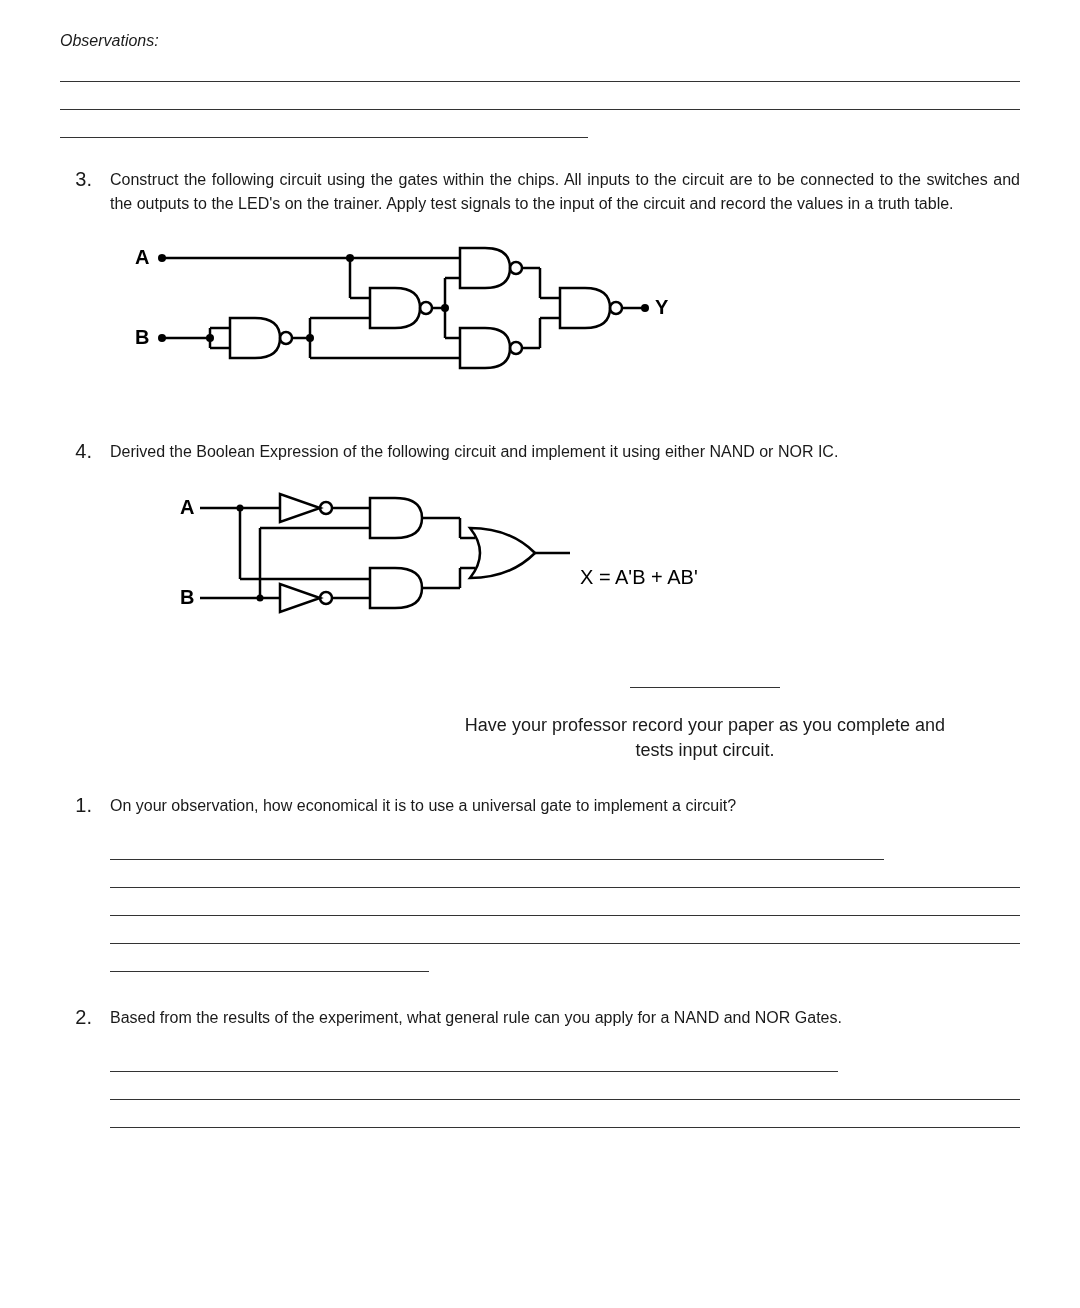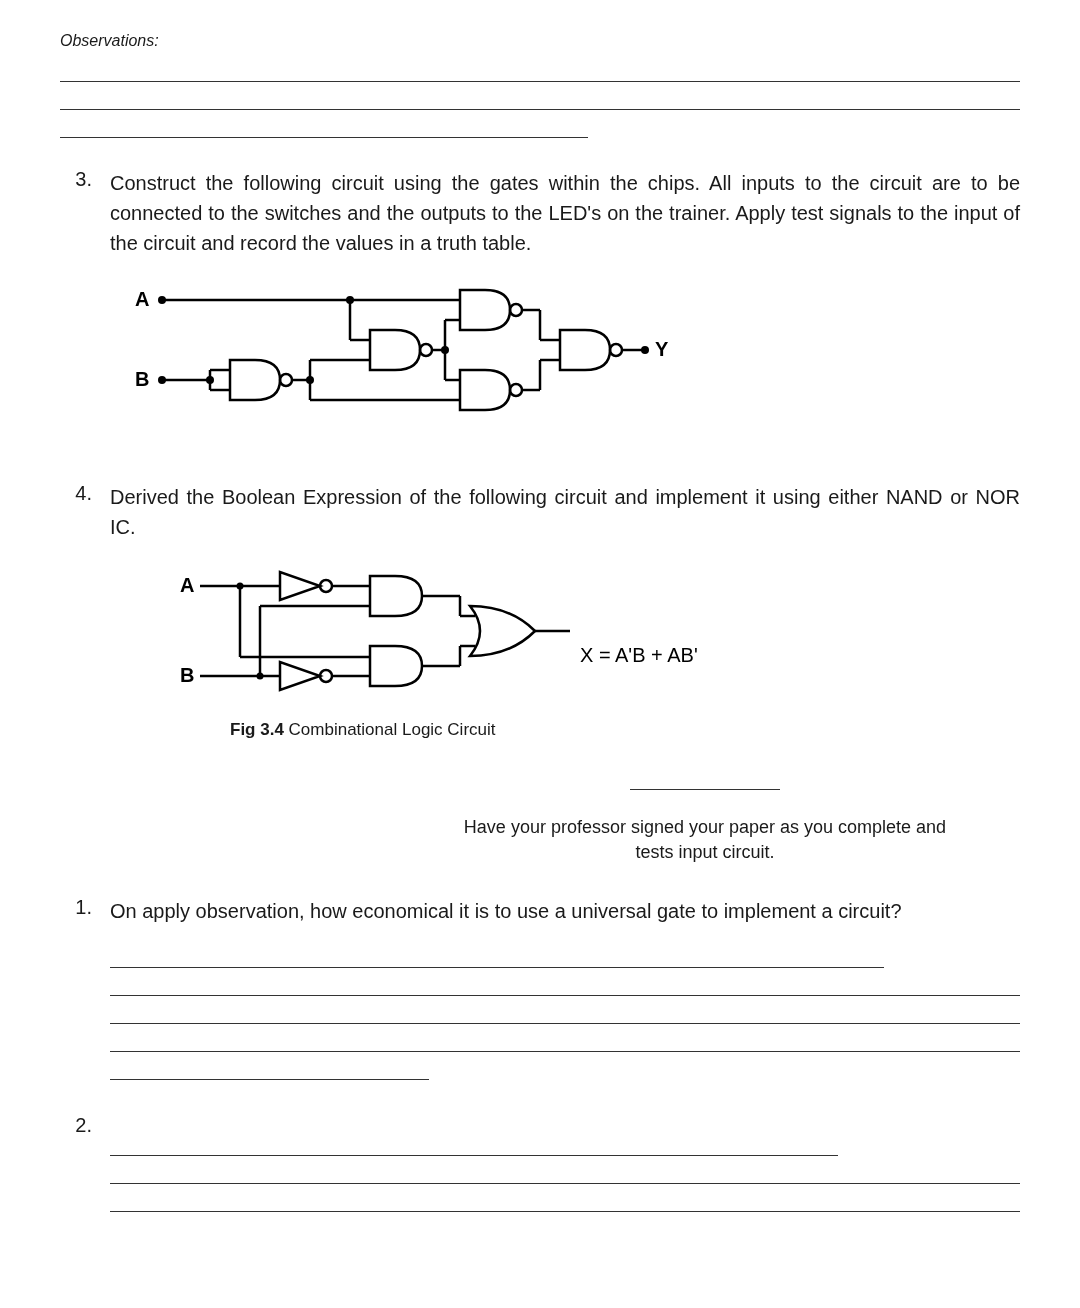--- a/index.html
+++ b/index.html
@@ -45,21 +45,21 @@
   }
   .item-number {
     width: 50px;
     flex-shrink: 0;
     text-align: right;
     padding-right: 18px;
     font-size: 20px;
   }
   .item-body {
     flex: 1;
-    font-size: 20px;
+    font-size: 16px;
     line-height: 1.5;
     text-align: justify;
   }
   .circuit-box {
     margin-top: 20px;
     margin-bottom: 20px;
   }
   svg.circuit {
     stroke: #000;
     stroke-width: 2.5;
@@ -213,49 +213,47 @@
       <path d="M200 84 L200 124 L225 124 Q252 124 252 104 Q252 84 225 84 Z"></path>
       <line x1="252" y1="104" x2="290" y2="104"></line>
       <line x1="290" y1="104" x2="290" y2="84"></line>
       <line x1="290" y1="84" x2="305" y2="84"></line>
 
       <path d="M300 44 Q320 69 300 94 Q340 94 365 69 Q340 44 300 44 Z"></path>
       <line x1="365" y1="69" x2="400" y2="69"></line>
 
       <text x="410" y="100" font-size="22" font-family="Arial" stroke="none" fill="#000" class="eq-label">X = A'B + AB'</text>
     </svg>
-    <div class="fig-caption">
-      <span class="bold">Fig 3.4</span><span> Combinational Logic Circuit</span>
-    </div>
   </div>
 
   <div class="instruction-note">
     <div class="signature-line"></div><br>
-    <span>Have your professor signed your paper as you complete and</span><br>
+    <span>Have your professor record your paper as you complete and</span><br>
     <span>tests input circuit.</span>
   </div>
 
 
   <div class="item">
     <div class="item-number">1.</div>
     <div class="item-body">
-      <div>On apply observation, how economical it is to use a universal gate to implement a circuit?</div>
+      <div>On your observation, how economical it is to use a universal gate to implement a circuit?</div>
       <div class="q-lines">
         <div class="blank-line-full" style="width:85%;"></div>
         <div class="blank-line-full"></div>
         <div class="blank-line-full"></div>
         <div class="blank-line-full"></div>
         <div class="blank-line-shorter"></div>
       </div>
     </div>
   </div>
 
   <div class="item">
     <div class="item-number">2.</div>
     <div class="item-body">
+      <div>Based from the results of the experiment, what general rule can you apply for a NAND and NOR Gates.</div>
       <div class="q-lines">
         <div class="blank-line-full" style="width:80%;"></div>
         <div class="blank-line-full"></div>
         <div class="blank-line-full"></div>
 
       </div>
     </div>
   </div>
 
 </div>

